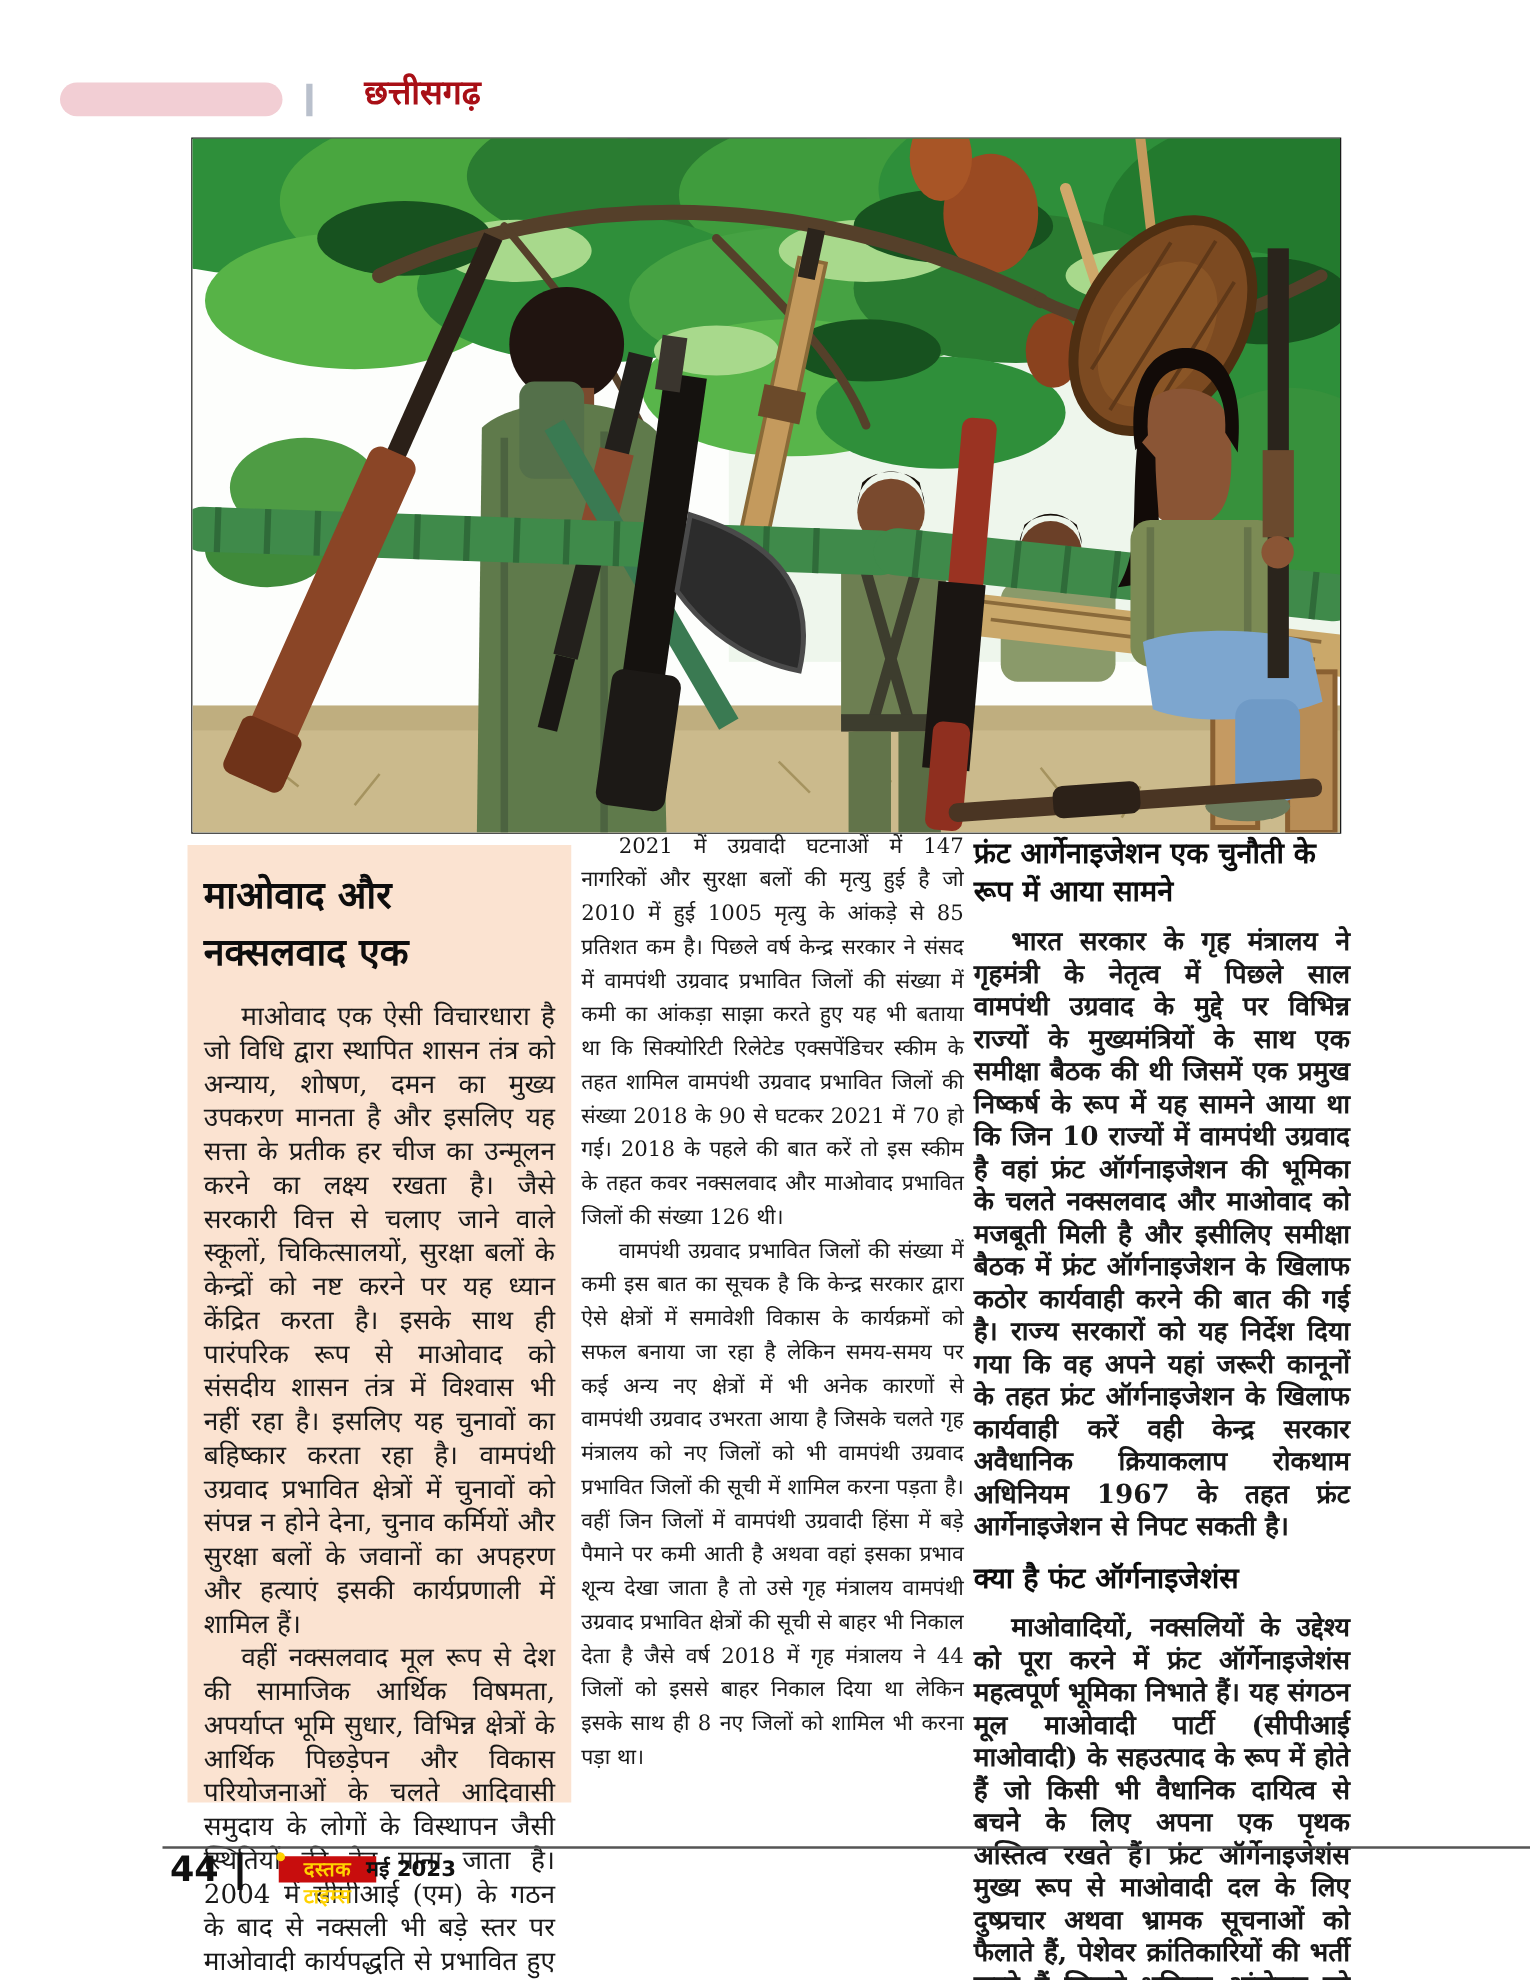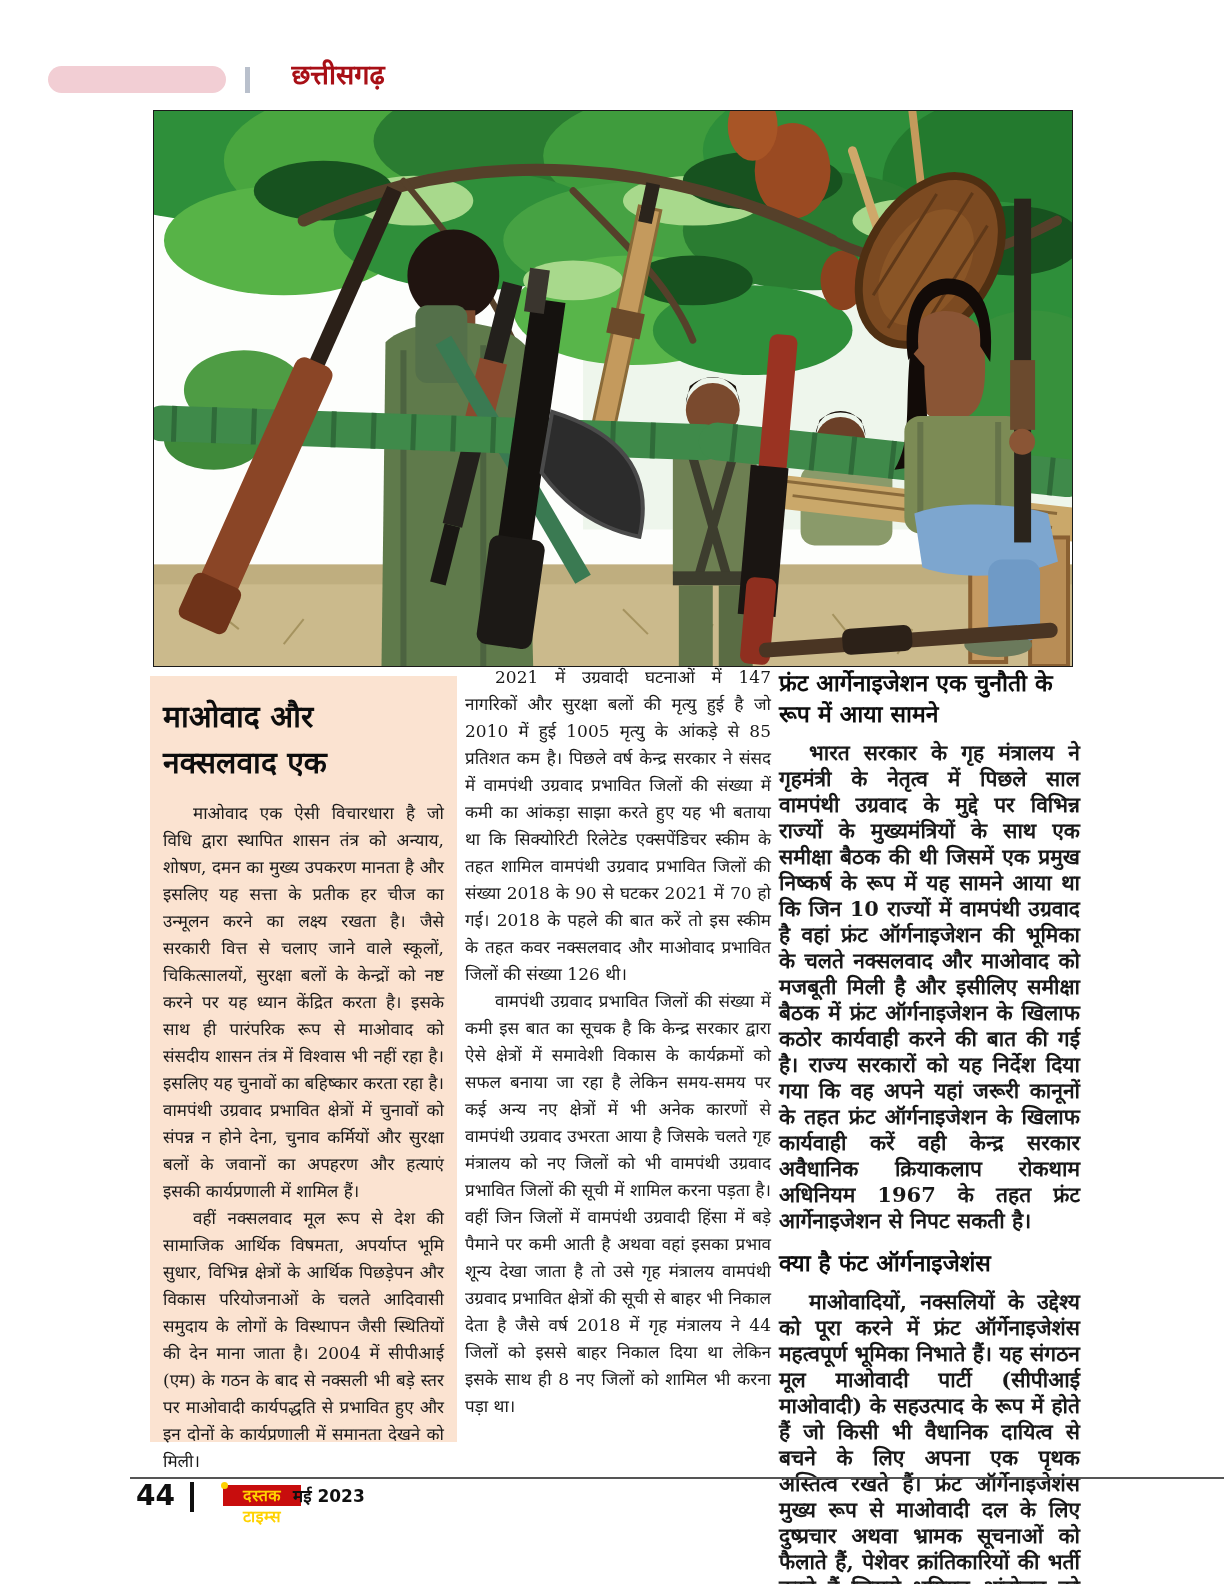--- a/index.html
+++ b/index.html
@@ -20,21 +20,21 @@
 
   
   .col p{margin:0;text-align:justify;color:#191919;
          font-family:"DejaVu Serif","DejaVu Sans",serif;}
   .indent{text-indent:30px;}
 
   .box{position:absolute;left:150px;top:676px;width:307px;height:766px;background:#fbe3d1;
        box-sizing:border-box;padding:14px 13px 0 13px;}
   .box-title{margin:4px 0 14px 0;text-align:left;font-weight:bold;font-size:30px;
              line-height:46px;color:#0d0d0d;font-family:"DejaVu Sans",sans-serif;}
-  .box p{font-size:17px;line-height:27px;}
+  .box p{font-size:21px;line-height:27px;}
 
   .col-middle{position:absolute;left:465px;top:664px;width:306px;}
   .col-middle p{font-size:17px;line-height:27px;}
 
   .col-right{position:absolute;left:779px;top:668px;width:301px;}
   .col-right h3{margin:0 0 10px 0;font-weight:bold;font-size:23px;line-height:31px;
                 color:#0d0d0d;font-family:"DejaVu Sans",sans-serif;}
   .col-right h3.second{margin:14px 0 10px 0;}
   .col-right p{font-size:21px;line-height:26px;font-weight:bold;}
 

